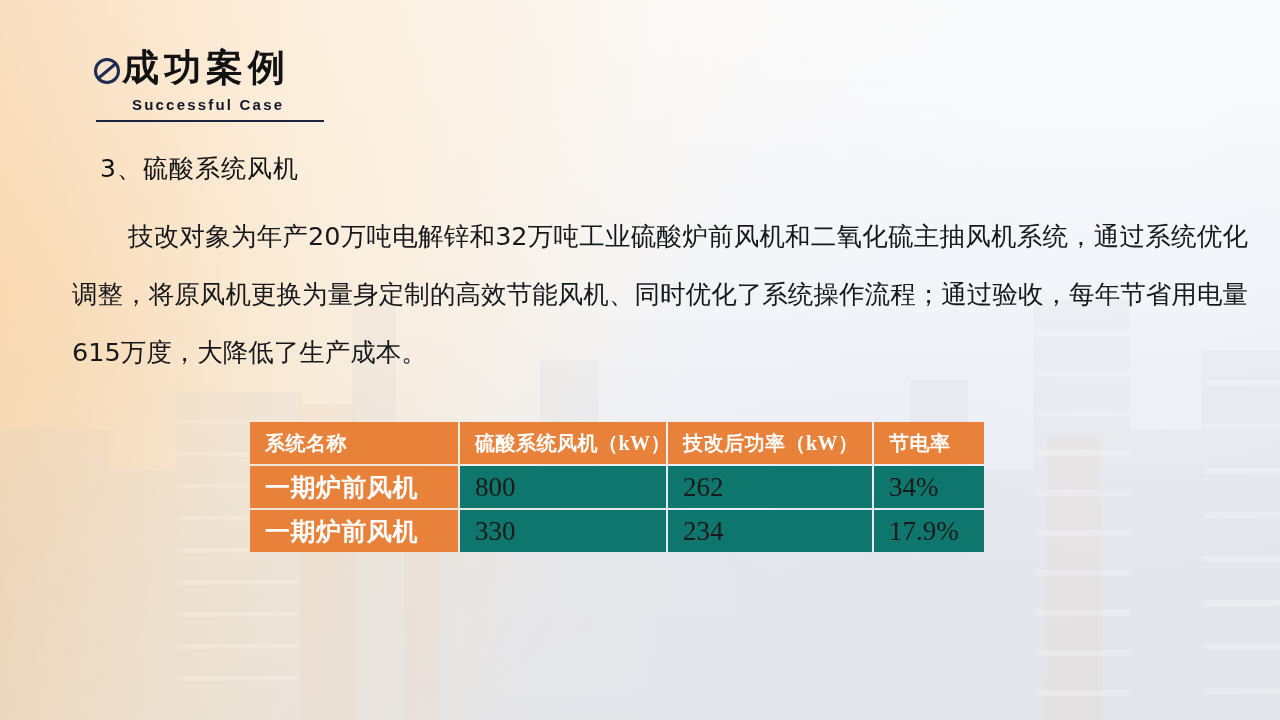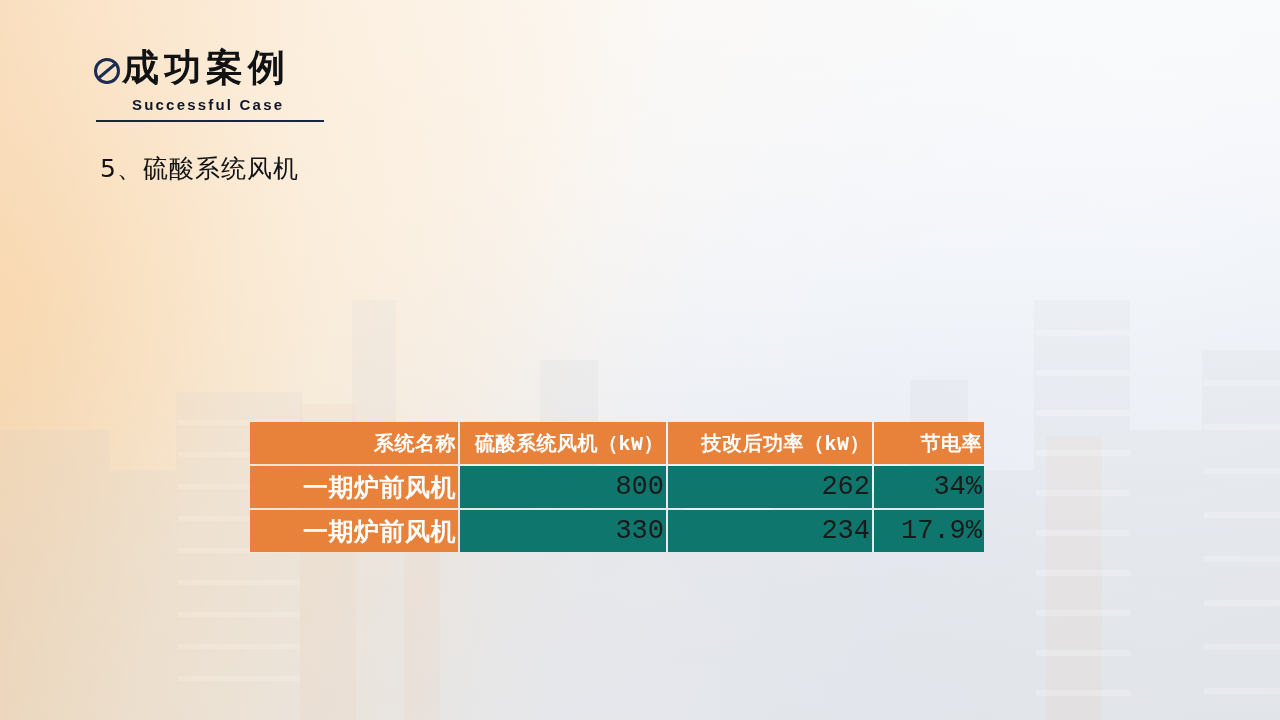--- a/index.html
+++ b/index.html
@@ -153,24 +153,24 @@
   }
   table.data {
     border-collapse: separate;
     border-spacing: 2px;
     width: 100%;
     table-layout: fixed;
   }
   table.data th,
   table.data td {
     height: 42px;
-    padding: 0 2px;
-    text-align: right;
+    padding: 0 15px;
+    text-align: left;
     vertical-align: middle;
-    font-family: Liberation Mono, monospace;
+    font-family: Liberation Serif, serif;
     white-space: nowrap;
   }
   table.data th {
     background: #E8813A;
     color: #ffffff;
     font-size: 20px;
     font-weight: bold;
     letter-spacing: 0.5px;
   }
   td.rowhead {
@@ -266,21 +266,22 @@
           <circle cx="15" cy="15" r="11.5" fill="none" stroke="#1f2c52" stroke-width="3"></circle>
           <line x1="5.5" y1="23" x2="24.5" y2="7" stroke="#1f2c52" stroke-width="3"></line>
         </svg>
       </span>
       <span class="title-cn">成功案例</span>
     </div>
     <div class="title-en">Successful Case</div>
     <div class="title-rule"></div>
   </div>
 
-  <div class="subhead">5、硫酸系统风机</div>
+  <div class="subhead">3、硫酸系统风机</div>
+  <div class="para">技改对象为年产20万吨电解锌和32万吨工业硫酸炉前风机和二氧化硫主抽风机系统，通过系统优化调整，将原风机更换为量身定制的高效节能风机、同时优化了系统操作流程；通过验收，每年节省用电量615万度，大降低了生产成本。</div>
 
   <div class="table-wrap">
     <table class="data">
       <colgroup>
         <col class="c1">
           <col class="c2">
           <col class="c3">
           <col class="c4">
       </colgroup>
       <thead>

